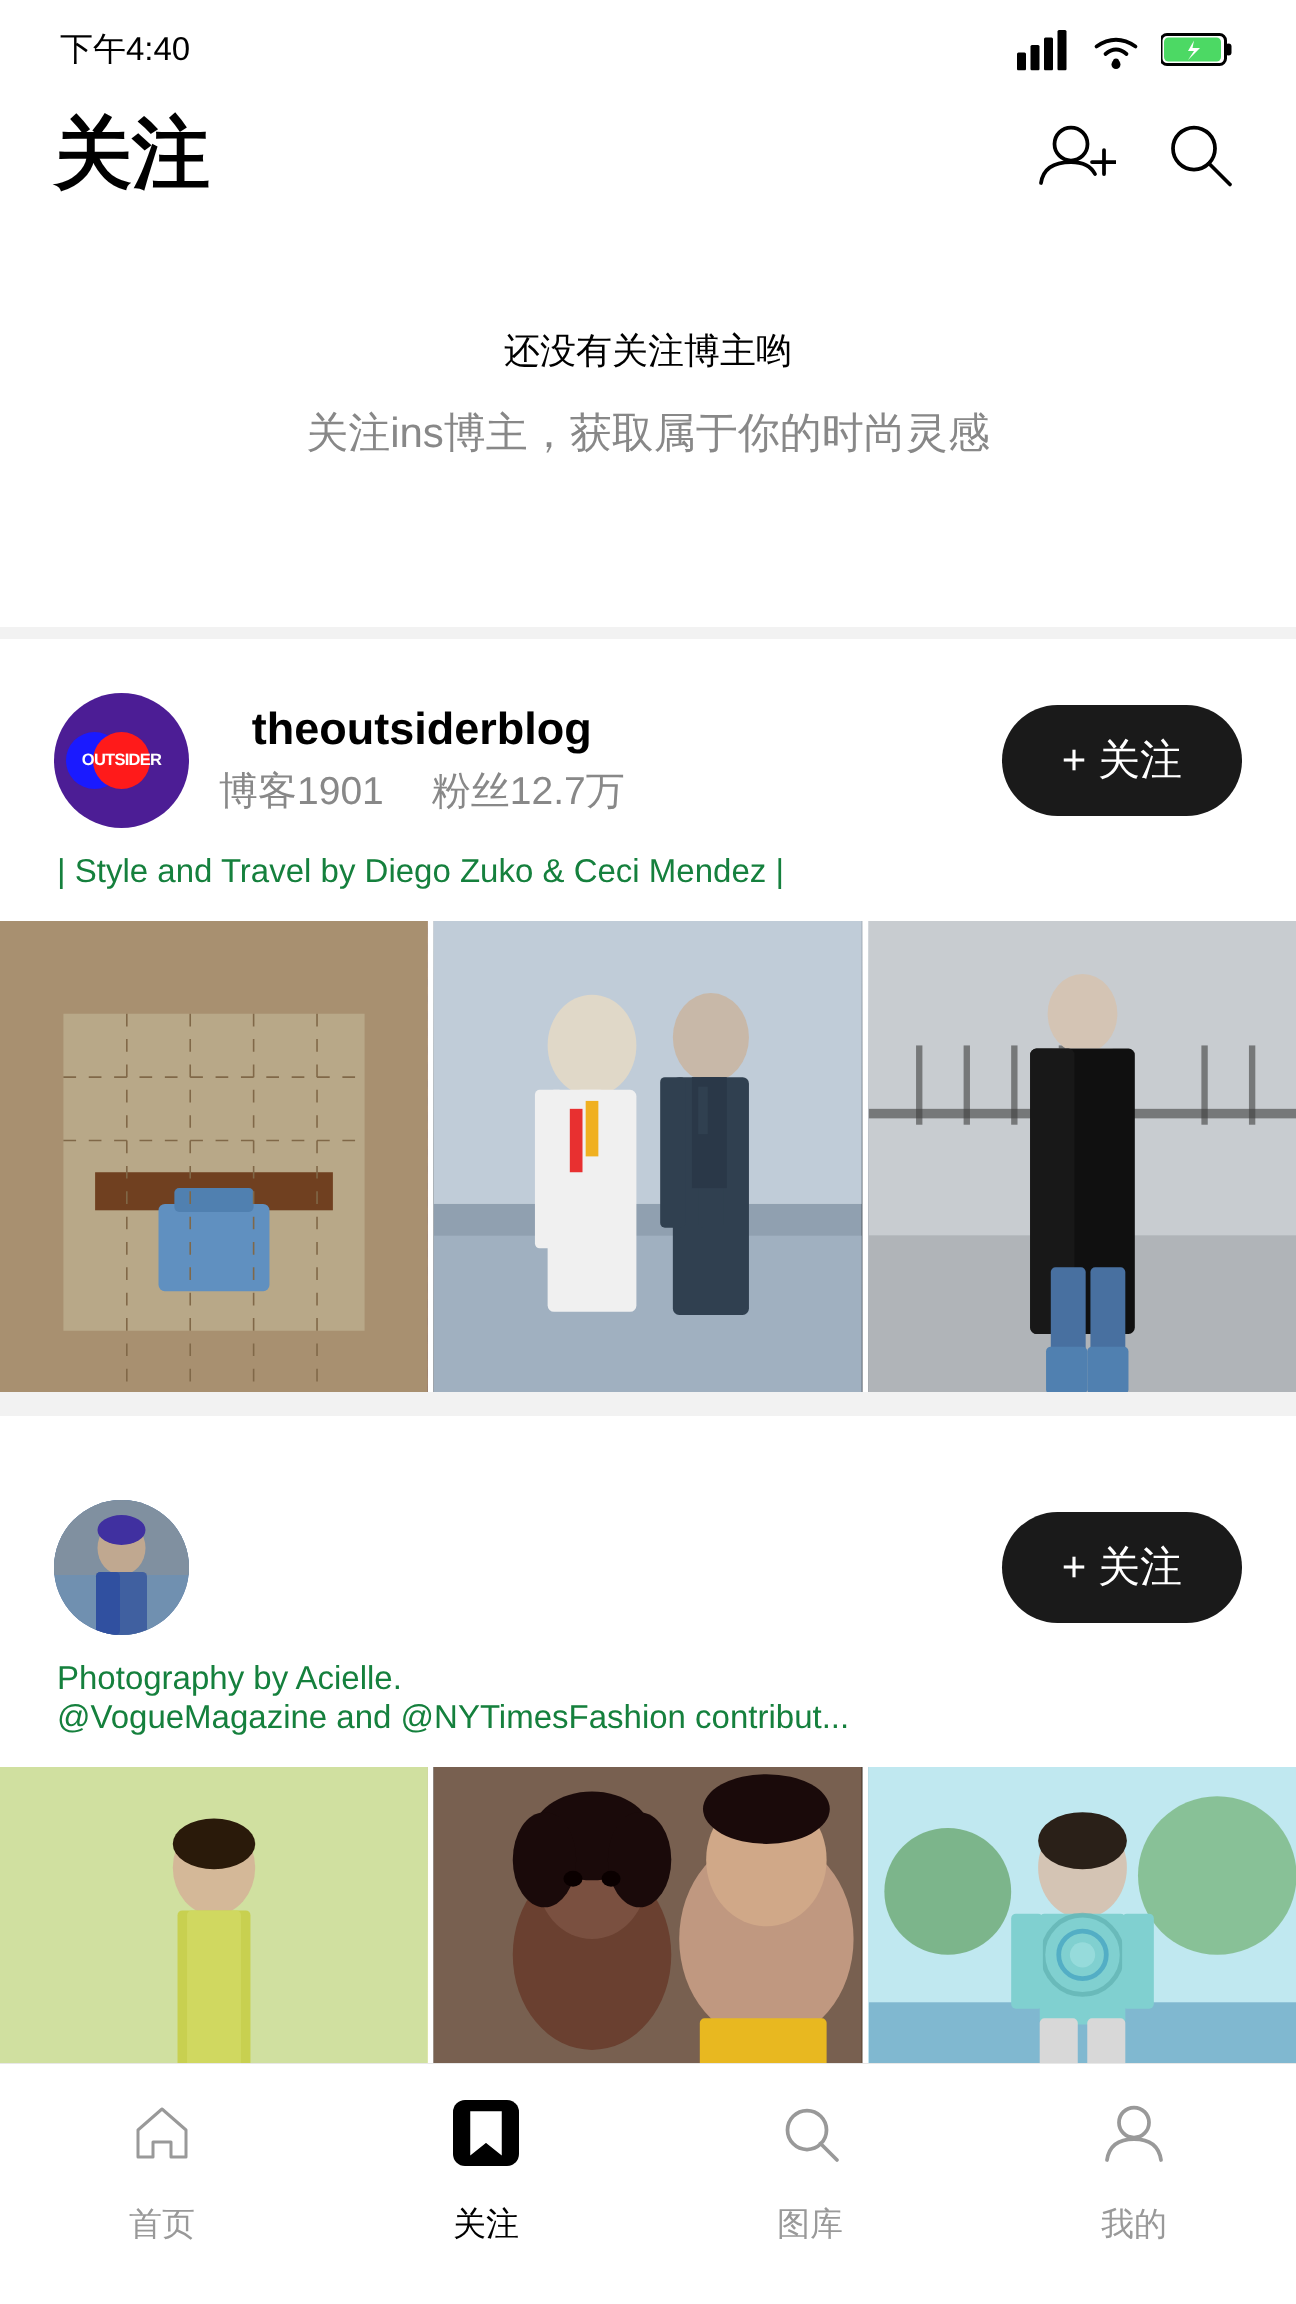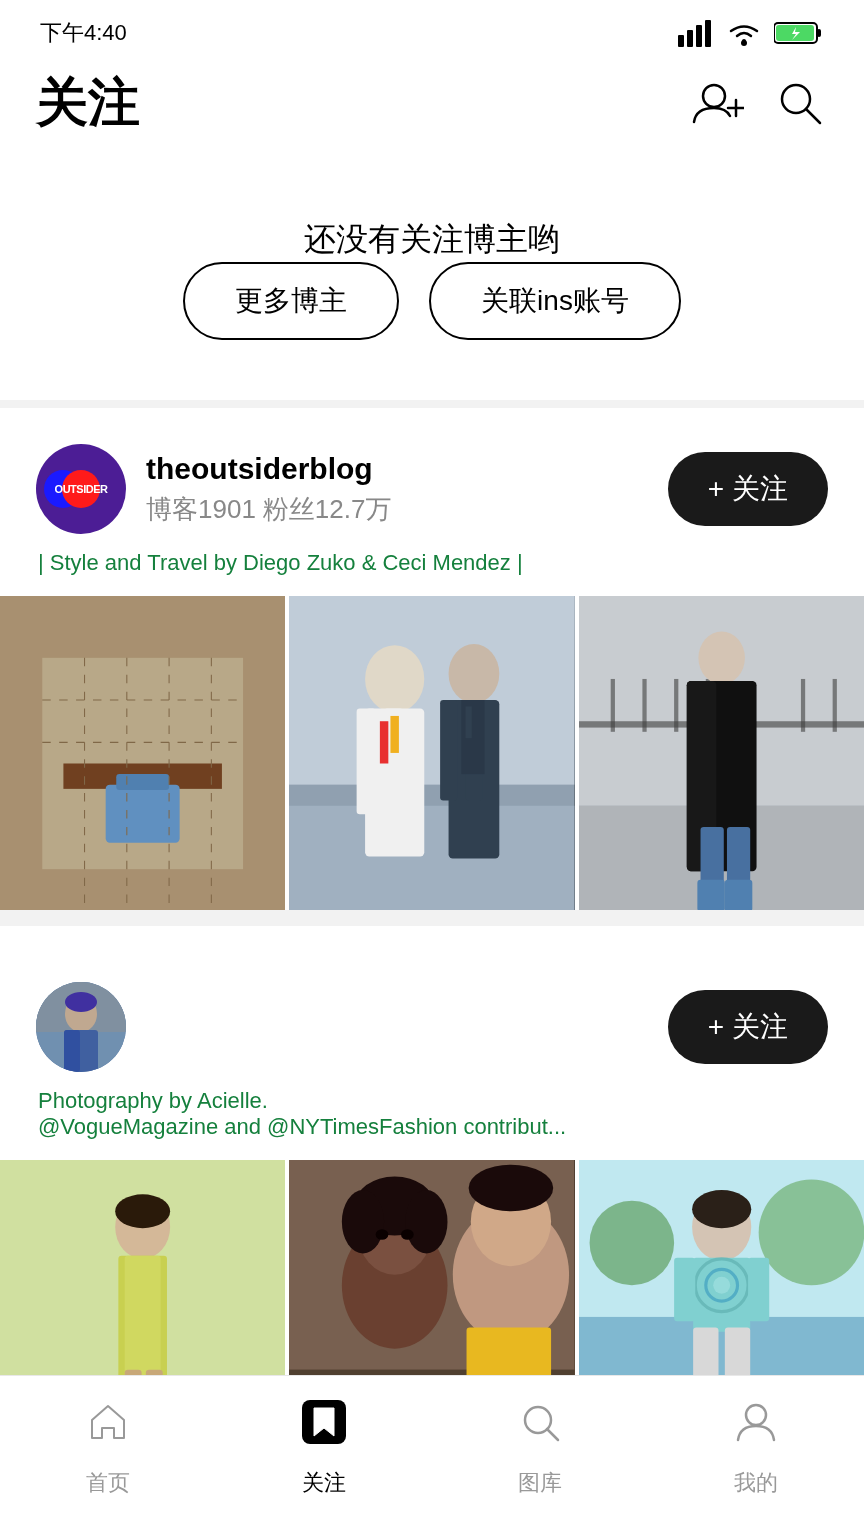--- a/index.html
+++ b/index.html
@@ -60,23 +60,24 @@
     }
 
     
     .empty-state {
       background: #fff;
       padding: 60px 40px 60px;
       text-align: center;
       border-bottom: 8px solid #f2f2f2;
     }
     .empty-title {
-      font-size: 32px;
+      font-size: 24px;
       font-weight: 500;
       color: #000;
+      margin-bottom: 20px;
     }
     .empty-subtitle {
       font-size: 28px;
       color: #888;
       margin-bottom: 50px;
     }
     .empty-buttons {
       display: flex;
       justify-content: center;
       gap: 30px;
@@ -155,31 +156,32 @@
       font-size: 11px;
       font-weight: 900;
       color: #fff;
       letter-spacing: -0.5px;
       z-index: 2;
     }
     .blogger-name-row {
       display: flex;
       flex-direction: column;
       gap: 6px;
+      align-items: center;
     }
     .blogger-name {
       font-size: 30px;
       font-weight: 600;
       color: #000;
     }
     .blogger-stats {
       font-size: 26px;
       color: #888;
       display: flex;
-      gap: 7px;
+      gap: 32px;
     }
     .follow-btn {
       background: #1a1a1a;
       color: #fff;
       border: none;
       border-radius: 50px;
       padding: 18px 40px;
       font-size: 28px;
       cursor: pointer;
       white-space: nowrap;
@@ -356,24 +358,21 @@
         <svg width="48" height="48" viewBox="0 0 48 48">
           <circle cx="20" cy="20" r="14" stroke="#000" stroke-width="2.5" fill="none"></circle>
           <line x1="30" y1="30" x2="44" y2="44" stroke="#000" stroke-width="2.5" stroke-linecap="round"></line>
         </svg>
       </button>
     </div>
   </div>
 
   <div class="empty-state">
     <div class="empty-title">还没有关注博主哟</div>
-    <div class="empty-buttons">
-      <button class="btn-outline">更多博主</button>
-      <button class="btn-outline">关联ins账号</button>
-    </div>
+    <div class="empty-subtitle">关注ins博主，获取属于你的时尚灵感</div>
   </div>
 
   <div class="blogger-section">
     <div class="blogger-header">
       <div class="blogger-info">
         <div class="blogger-avatar outsider-logo">
           <div class="outsider-dot-blue"></div>
           <div class="outsider-dot-red"></div>
           <span class="outsider-text">OUTSIDER</span>
         </div>

